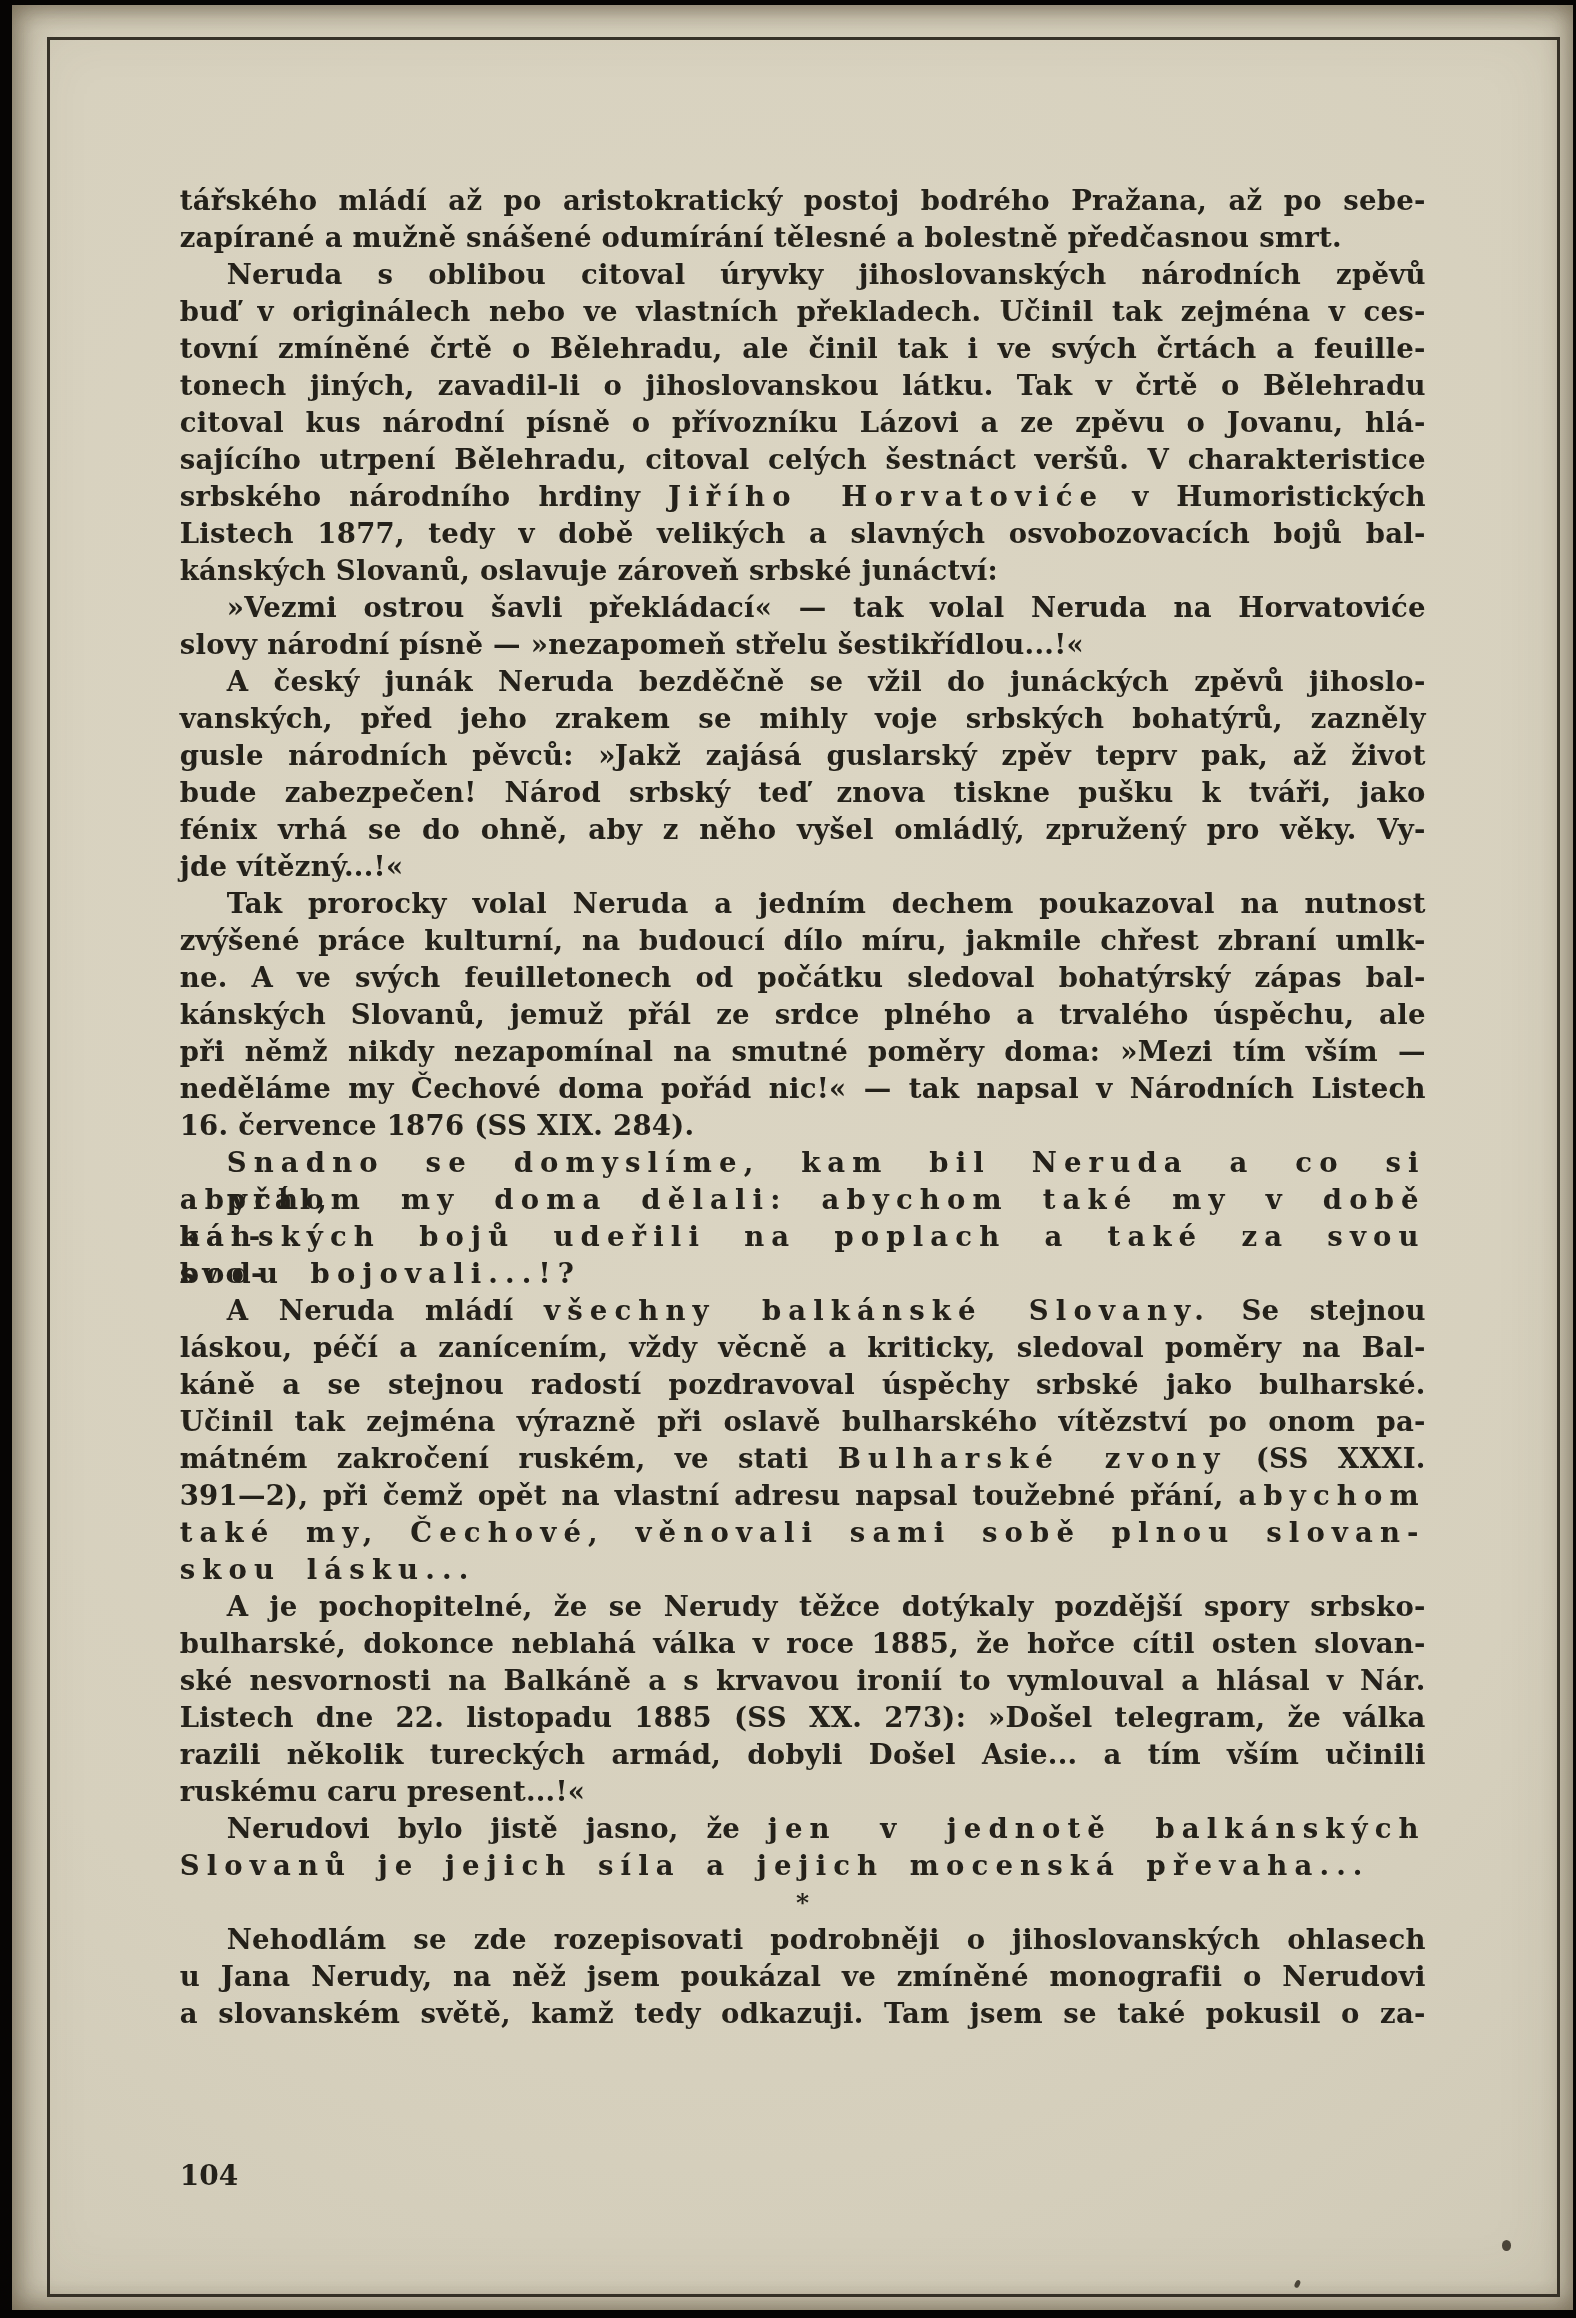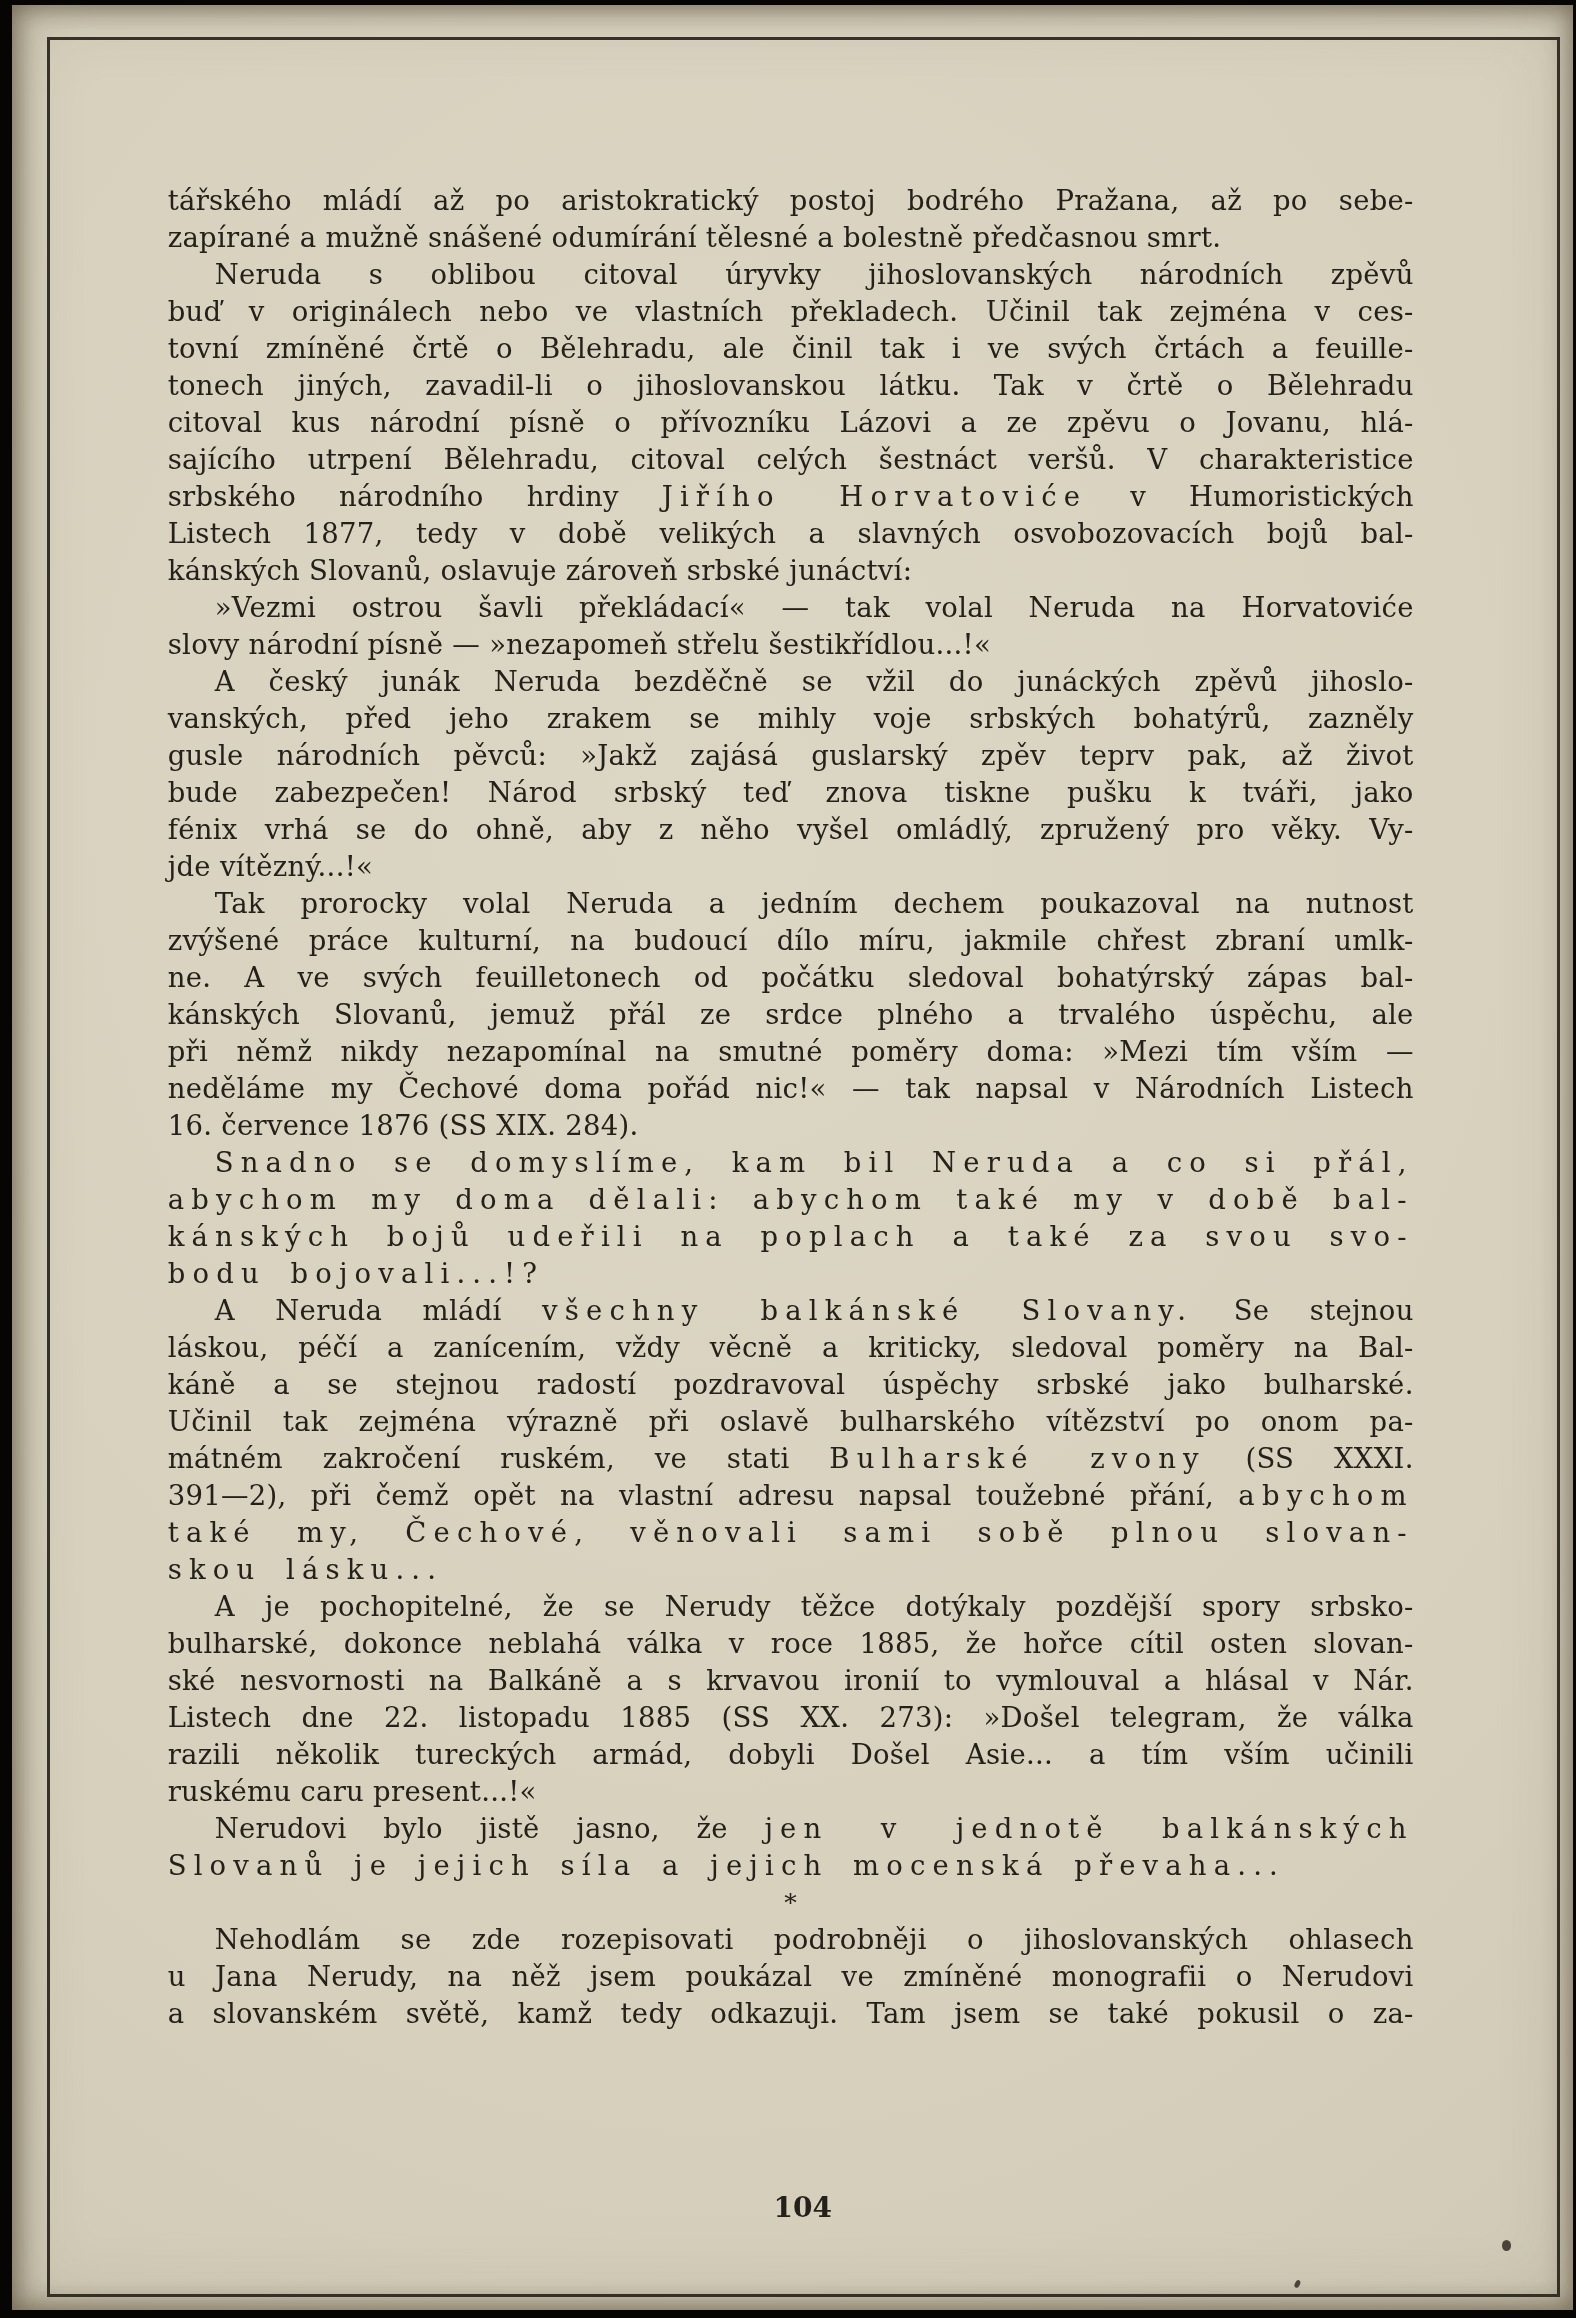--- a/index.html
+++ b/index.html
@@ -27,25 +27,25 @@
       inset 0 8.3px 18.3px rgba(70,55,35,.16);
   }
   #frame {
     position: absolute;
     left: 35px; top: 32px; right: 13.3px; bottom: 12.5px;
     border: 3.3px solid var(--frame, #29251c);
     opacity: .92;
   }
   #text-block {
     position: absolute;
-    left: 156px; top: 177px;
+    left: 168px; top: 177px;
     width: 1246px;
     color: var(--ink, #24211a);
     font-size: 27.5px;
-    font-weight: normal;
+    font-weight: bold;
     letter-spacing: 0.01em;
   }
   .line {
     height: 37px;
     line-height: 37px;
     text-align: justify;
     text-align-last: justify;
     overflow: visible;
   }
   .line.last {
@@ -60,25 +60,23 @@
   }
   .sp {
     letter-spacing: 0.26em;
     word-spacing: 0.32em;
     text-align: center;
   }
   #page-number {
     position: absolute;
     left: 168px; top: 2154px;
     width: 1246px;
-    text-align: center;
     color: var(--ink, #24211a);
     font-size: 28px;
     font-weight: bold;
-    margin-top: 32px;
   }
   .speck {
     position: absolute;
     background: #4a4438;
     border-radius: 50%;
   }
   #speck-1 { left: 1490px; top: 2235px; width: 9.2px; height: 10.8px; }
   #speck-2 { left: 1283px; top: 2275px; width: 5px; height: 7.5px; transform: rotate(25deg); }
 </style>
 </head>

